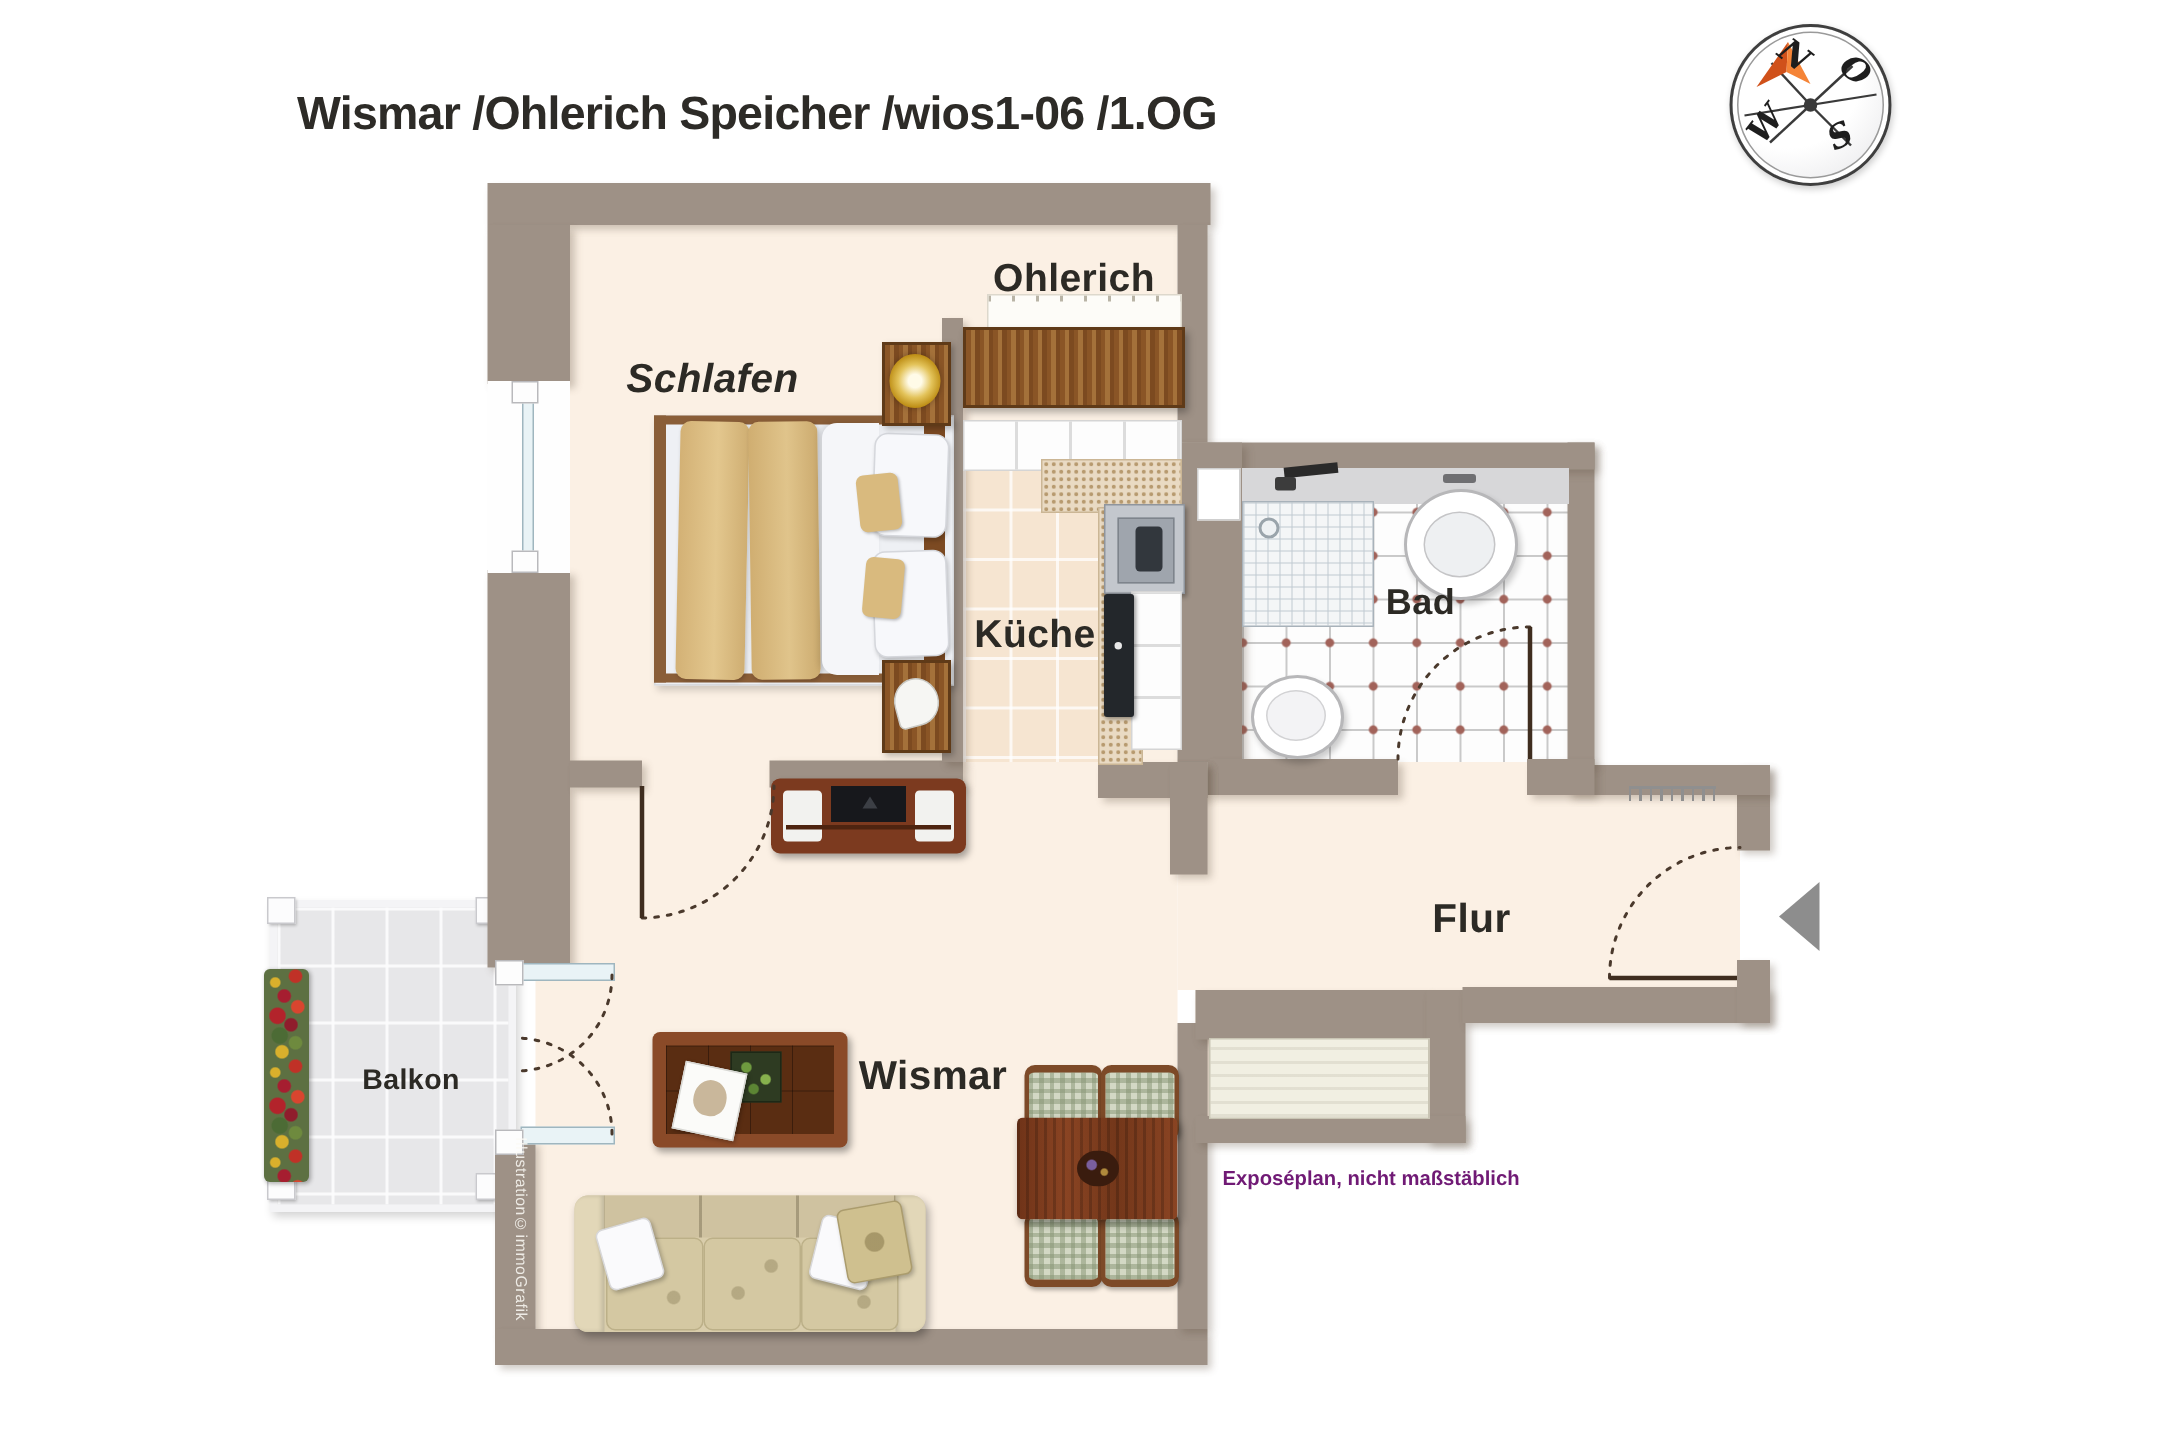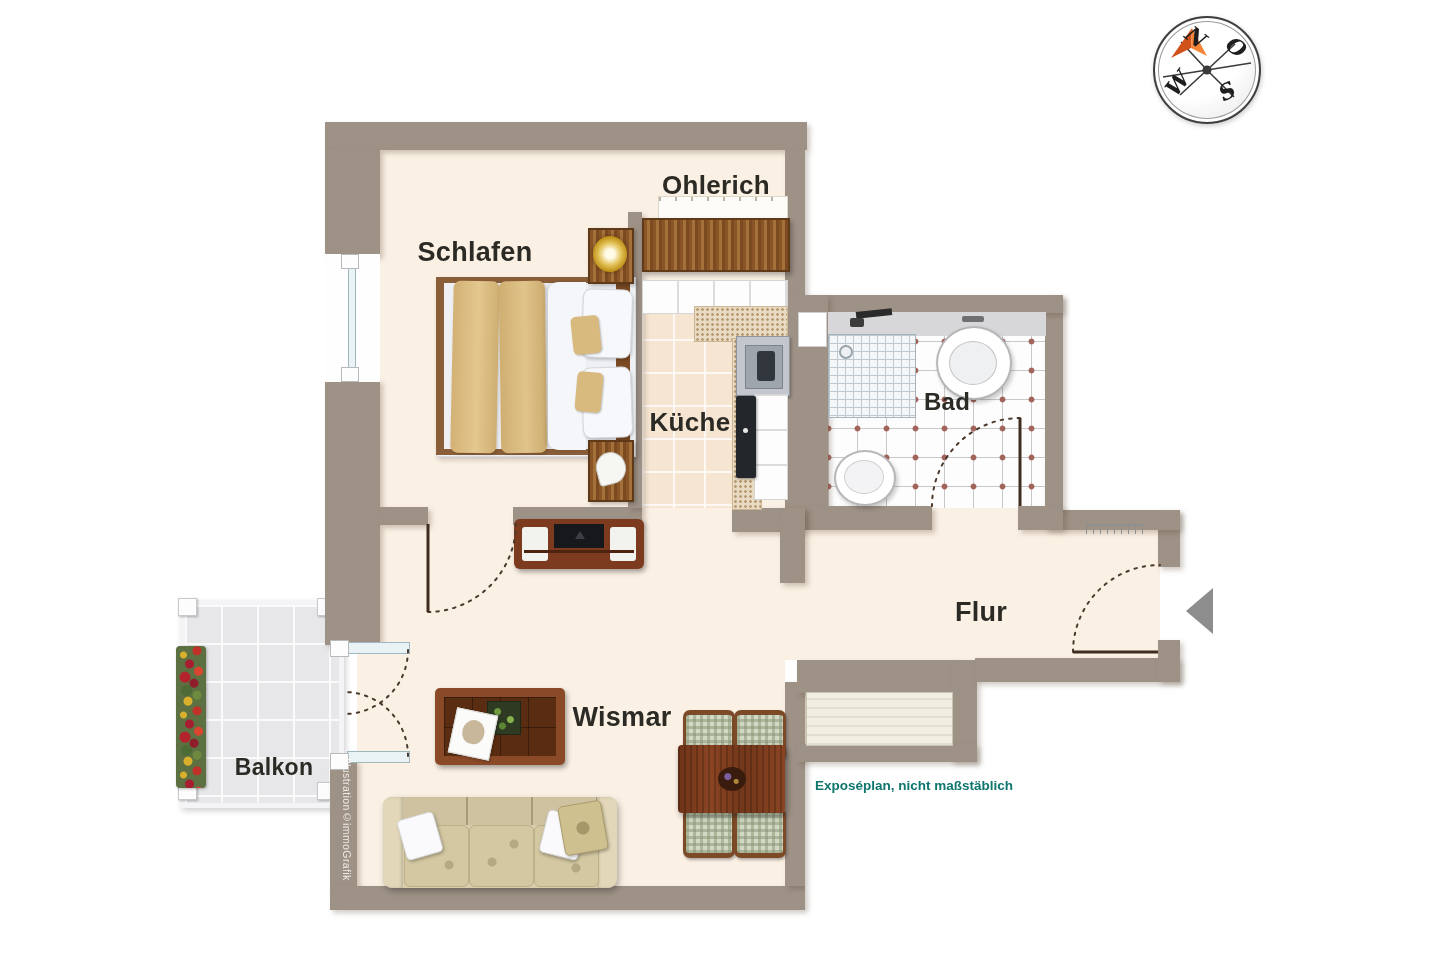--- a/index.html
+++ b/index.html
@@ -2,21 +2,21 @@
 <html><head>
 <meta charset="utf-8">
 <style>
   html,body{margin:0;padding:0;background:#ffffff;}
   .page{position:relative;width:1440px;height:960px;background:#ffffff;overflow:hidden;
         font-family:"Liberation Sans",sans-serif;}
   .abs{position:absolute;}
   
   .title{position:absolute;left:198px;top:58px;font-size:31px;font-weight:700;color:#2d2b27;letter-spacing:-.5px;}
   .room-label{position:absolute;color:#2c2a25;font-weight:700;text-align:center;z-index:50;letter-spacing:.3px;}
-  .disclaimer{position:absolute;left:815px;top:778px;font-size:13.5px;font-weight:700;color:#0f766e;z-index:55;}
+  .disclaimer{position:absolute;left:815px;top:778px;font-size:13.5px;font-weight:700;color:#701a75;z-index:55;}
   .credit{position:absolute;left:341px;top:758px;writing-mode:vertical-rl;font-size:10.5px;
           color:rgba(252,250,246,.85);z-index:55;letter-spacing:.4px;}
   
   .wall{position:absolute;background:#9e9186;box-shadow:3px 3px 5px rgba(96,80,64,.30);z-index:20;}
   .floor{position:absolute;background:#fbf0e4;z-index:5;}
   .kitchen-floor{position:absolute;z-index:6;background-color:#f6e5d1;
      background-image:linear-gradient(rgba(255,255,255,.75) 2px,transparent 2px),
                       linear-gradient(90deg,rgba(255,255,255,.75) 2px,transparent 2px);
      background-size:31px 33px;}
   .bad-floor{position:absolute;z-index:6;background-color:#fdfdfd;
@@ -73,20 +73,21 @@
   .shower{position:absolute;left:828px;top:334px;width:86px;height:82px;z-index:24;
      background-color:#f4f6f7;border:1px solid #a8b2ba;
      background-image:linear-gradient(#bfc9d1 1px,transparent 1px),linear-gradient(90deg,#bfc9d1 1px,transparent 1px);
      background-size:8px 8px;}
 </style>
 </head>
 <body>
 
 <div class="page">
 
+  <div class="title">Wismar /Ohlerich Speicher /wios1-06 /1.OG</div>
 
   <div class="floor" style="left:380px;top:150px;width:405px;height:358px;"></div>
   <div class="floor" style="left:357px;top:505px;width:428px;height:385px;"></div>
   <div class="floor" style="left:785px;top:530px;width:375px;height:130px;"></div>
   <div class="floor" style="left:932px;top:506px;width:86px;height:26px;"></div>
   <div class="floor" style="left:797px;top:660px;width:156px;height:84px;"></div>
   <div class="kitchen-floor" style="left:642px;top:306px;width:94px;height:202px;"></div>
   <div class="bad-floor" style="left:828px;top:312px;width:218px;height:196px;"></div>
 
   <div class="balcony"></div>
@@ -235,27 +236,27 @@
     <path d="M 1020 418 A 88 88 0 0 0 932 506" fill="none" stroke="#4a392c" stroke-width="2" stroke-dasharray="2.5 6" stroke-linecap="round"></path>
     <line x1="1020" y1="418" x2="1020" y2="506" stroke="#3f2d1f" stroke-width="3"></line>
     <path d="M 1073 652 A 87 87 0 0 1 1160 565" fill="none" stroke="#4a392c" stroke-width="2" stroke-dasharray="2.5 6" stroke-linecap="round"></path>
     <line x1="1073" y1="652" x2="1158" y2="652" stroke="#3f2d1f" stroke-width="3"></line>
     <path d="M 408 650 A 64 64 0 0 1 344 714" fill="none" stroke="#4a392c" stroke-width="2" stroke-dasharray="2.5 6" stroke-linecap="round"></path>
     <path d="M 408 756 A 64 64 0 0 0 344 692" fill="none" stroke="#4a392c" stroke-width="2" stroke-dasharray="2.5 6" stroke-linecap="round"></path>
   </svg>
 
   <div class="entrance-arrow"></div>
 
-  <div class="room-label label-s" style="left:380px;top:237px;width:190px;">Schlafen</div>
+  <div class="room-label label-s" style="left:380px;top:237px;width:190px;font-style:italic;">Schlafen</div>
   <div class="room-label label-m" style="left:640px;top:170px;width:152px;">Ohlerich</div>
   <div class="room-label label-m" style="left:628px;top:407px;width:124px;">Küche</div>
   <div class="room-label label-b" style="left:916px;top:388px;width:62px;">Bad</div>
   <div class="room-label label-s" style="left:940px;top:597px;width:82px;">Flur</div>
   <div class="room-label label-s" style="left:538px;top:702px;width:168px;">Wismar</div>
-  <div class="room-label" style="left:214px;top:710px;width:120px;font-size:23px;margin-top:44px;">Balkon</div>
+  <div class="room-label" style="left:214px;top:710px;width:120px;font-size:19px;">Balkon</div>
 
   <div class="compass">
     <svg width="104" height="104" viewBox="0 0 104 104">
       <line x1="8" y1="59" x2="96" y2="45" stroke="#3a3a3a" stroke-width="1.4"></line>
       <line x1="52" y1="52" x2="26" y2="24" stroke="#3a3a3a" stroke-width="1.6"></line>
       <line x1="52" y1="52" x2="80" y2="26" stroke="#3a3a3a" stroke-width="1.6"></line>
       <line x1="52" y1="52" x2="79" y2="79" stroke="#3a3a3a" stroke-width="1.6"></line>
       <line x1="52" y1="52" x2="25" y2="77" stroke="#3a3a3a" stroke-width="1.6"></line>
       <circle cx="52" cy="52" r="4.5" fill="#3a3a3a"></circle>
       <polygon points="16,40 37,10 36,30" fill="#d0511a"></polygon>

